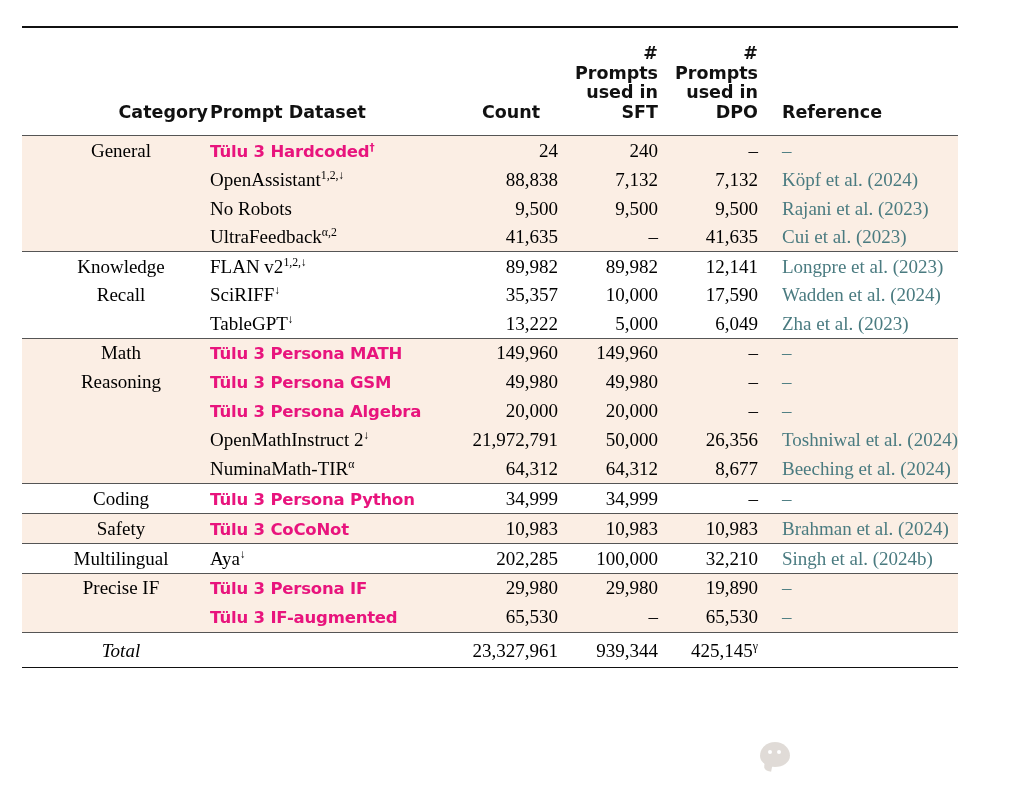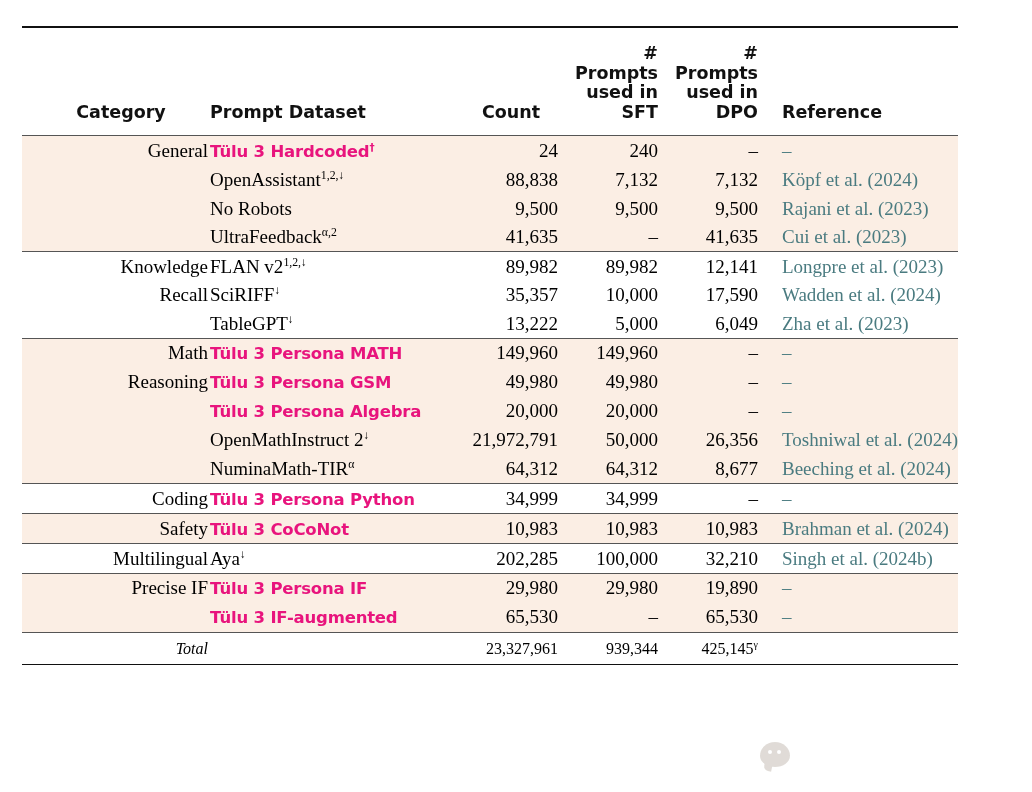--- a/index.html
+++ b/index.html
@@ -45,37 +45,37 @@
   thead th {
     font-family: "DejaVu Sans", sans-serif;
     font-weight: bold;
     font-size: 17.5px;
     line-height: 1.12;
     color: #111;
     vertical-align: bottom;
     padding: 0 0 13px 0;
     background: #ffffff;
   }
-  th.h-cat   { text-align: center;  padding-left: 12px; }
+  th.h-cat   { text-align: right;  padding-left: 12px; }
   th.h-ds    { text-align: left;  padding-left: 2px; }
   th.h-count { text-align: center; padding-right: 14px; }
   th.h-sft   { text-align: right; padding-right: 14px; }
   th.h-dpo   { text-align: right; padding-right: 14px; }
   th.h-ref   { text-align: left;  padding-left: 10px; }
   thead tr.hdr-spacer td { height: 16px; padding: 0; font-size: 0; line-height: 0; }
 
   
   tbody td {
     font-size: 19px;
     line-height: 1.02;
     padding: 4.6px 0 4.6px 0;
     vertical-align: baseline;
     white-space: nowrap;
   }
-  td.cat   { text-align: right;  padding-left: 12px; }
+  td.cat   { text-align: center;  padding-left: 12px; }
   td.ds    { text-align: left;  padding-left: 2px; margin-left: 32px; }
   td.num   { text-align: right; padding-right: 14px; font-variant-numeric: lining-nums; }
   td.ref   { text-align: left;  padding-left: 10px; color: #4a7b80; }
 
   
   tr.shade > td { background: #fbeee4; }
 
   
   .pink {
     font-family: "DejaVu Sans", sans-serif;
@@ -85,21 +85,21 @@
     letter-spacing: -0.2px;
   }
   sup {
     font-size: 0.62em;
     line-height: 0;
     vertical-align: super;
   }
 
   
   tr.total td {
-    font-size: 16px;
+    font-size: 19px;
     padding-top: 8px;
     padding-bottom: 7px;
     background: #ffffff;
   }
   tr.total td.cat { font-style: italic; }
 
   
   #watermark {
     position: absolute;
     left: 760px;

